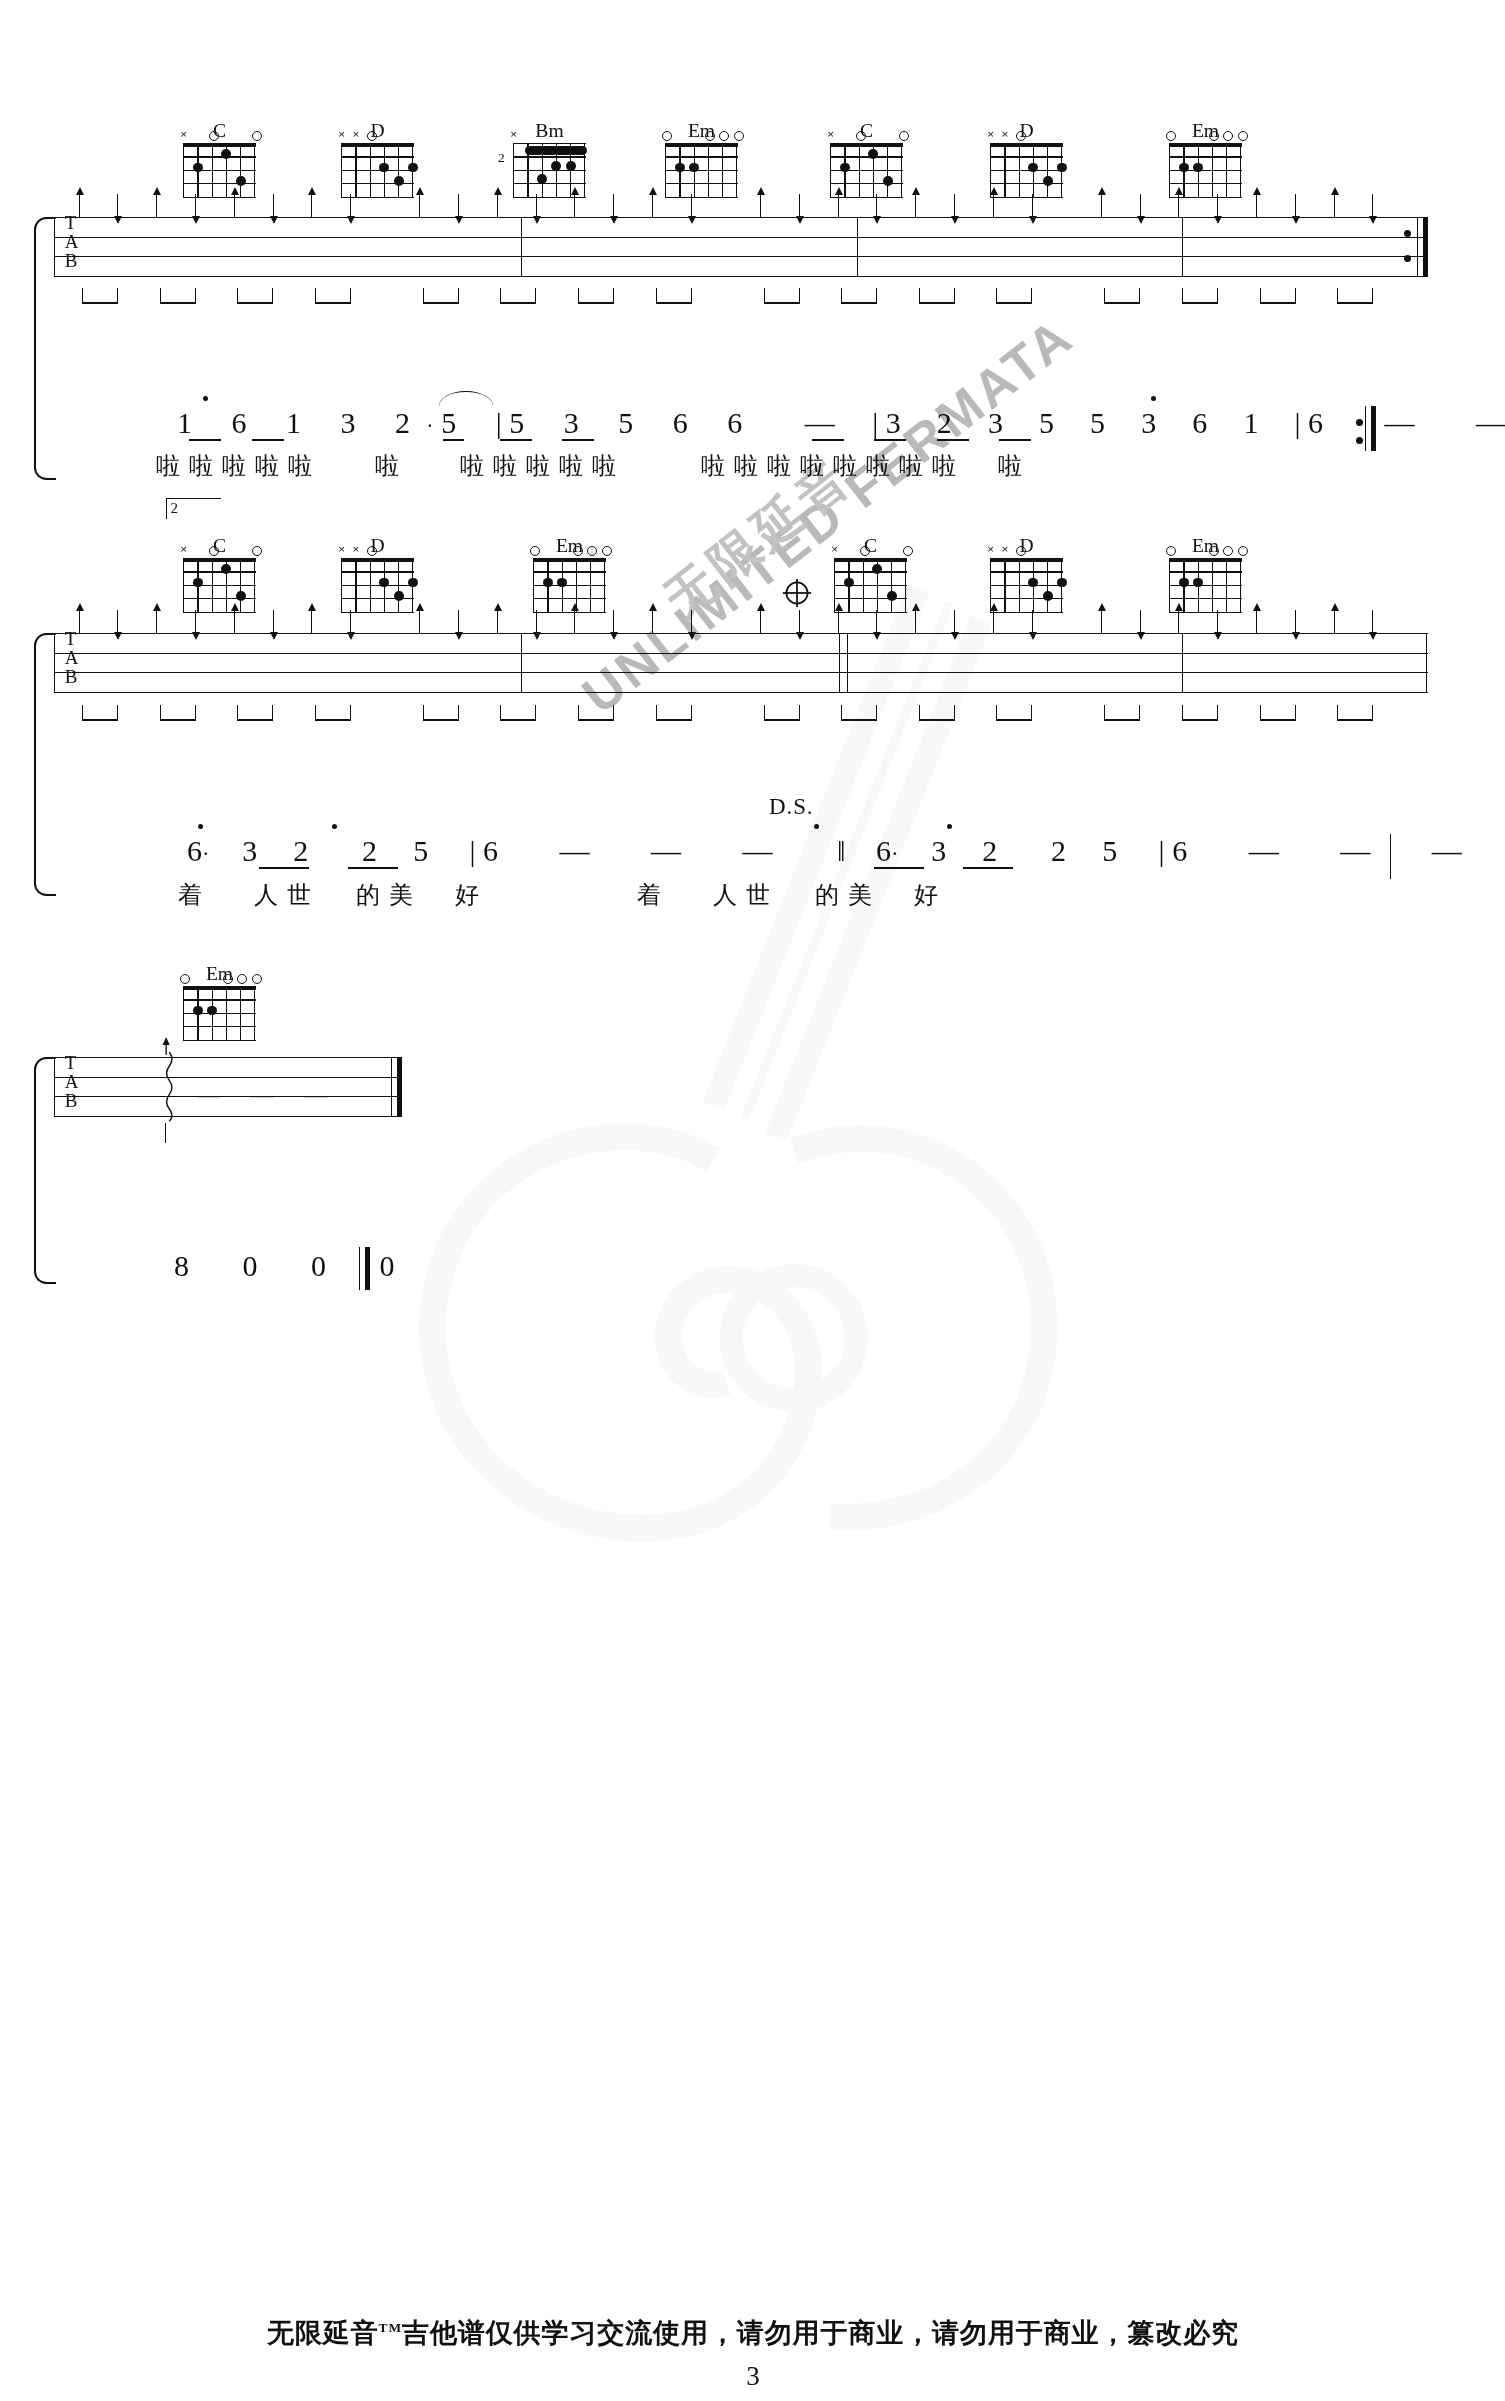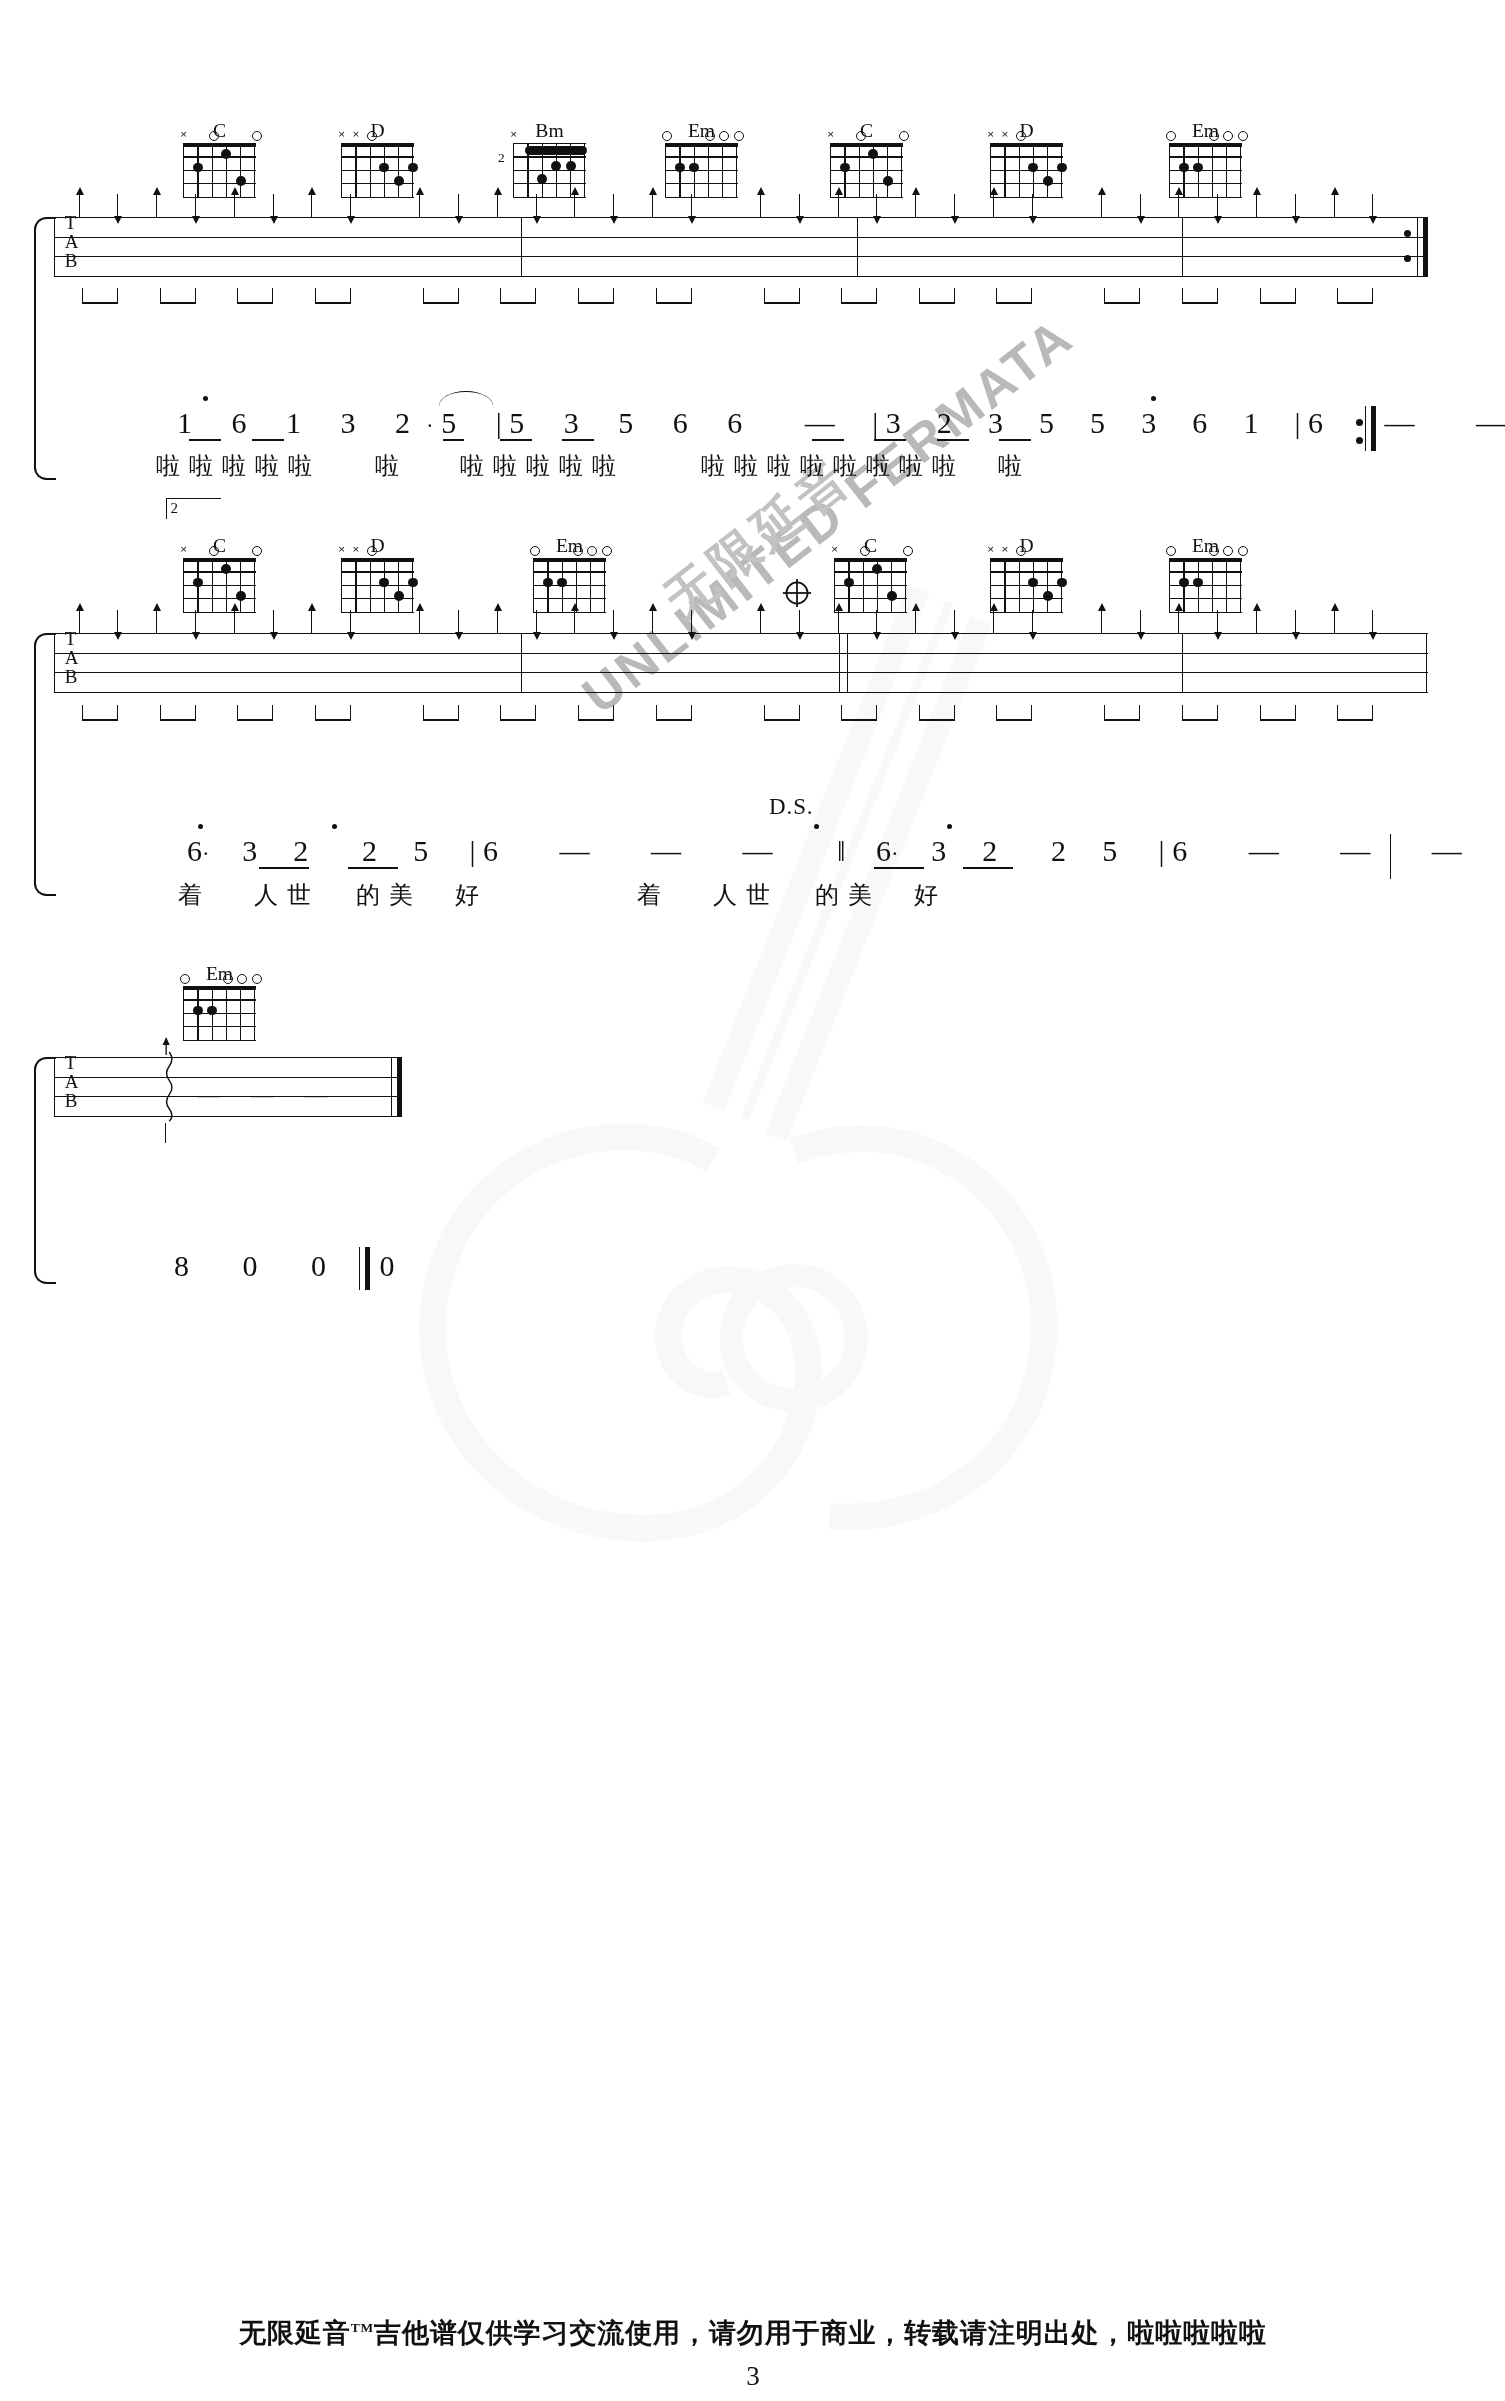--- a/index.html
+++ b/index.html
@@ -963,16 +963,16 @@
   </div>
 
   <div class="numline" style="left:174px;top:1249px;letter-spacing:23px;">8 0 0 0</div>
   <div class="staff" style="left:359px;top:1247px;width:14.3px;height:43px;">
     <div class="bar" style="left:0;top:0;height:43px;"></div>
     <div class="thickbar" style="left:6.2px;top:0;height:43px;"></div>
   </div>
 </div>
 
 <div class="footer">
-  <span>无限延音</span><sup>TM</sup><span>吉他谱仅供学习交流使用，请勿用于商业，转载请注明出处，啦啦啦啦啦</span>
+  <span>无限延音</span><sup>TM</sup><span>吉他谱仅供学习交流使用，请勿用于商业，请勿用于商业，篡改必究</span>
 </div>
 <div class="pagenum">3</div>
 
 
 </body></html>

